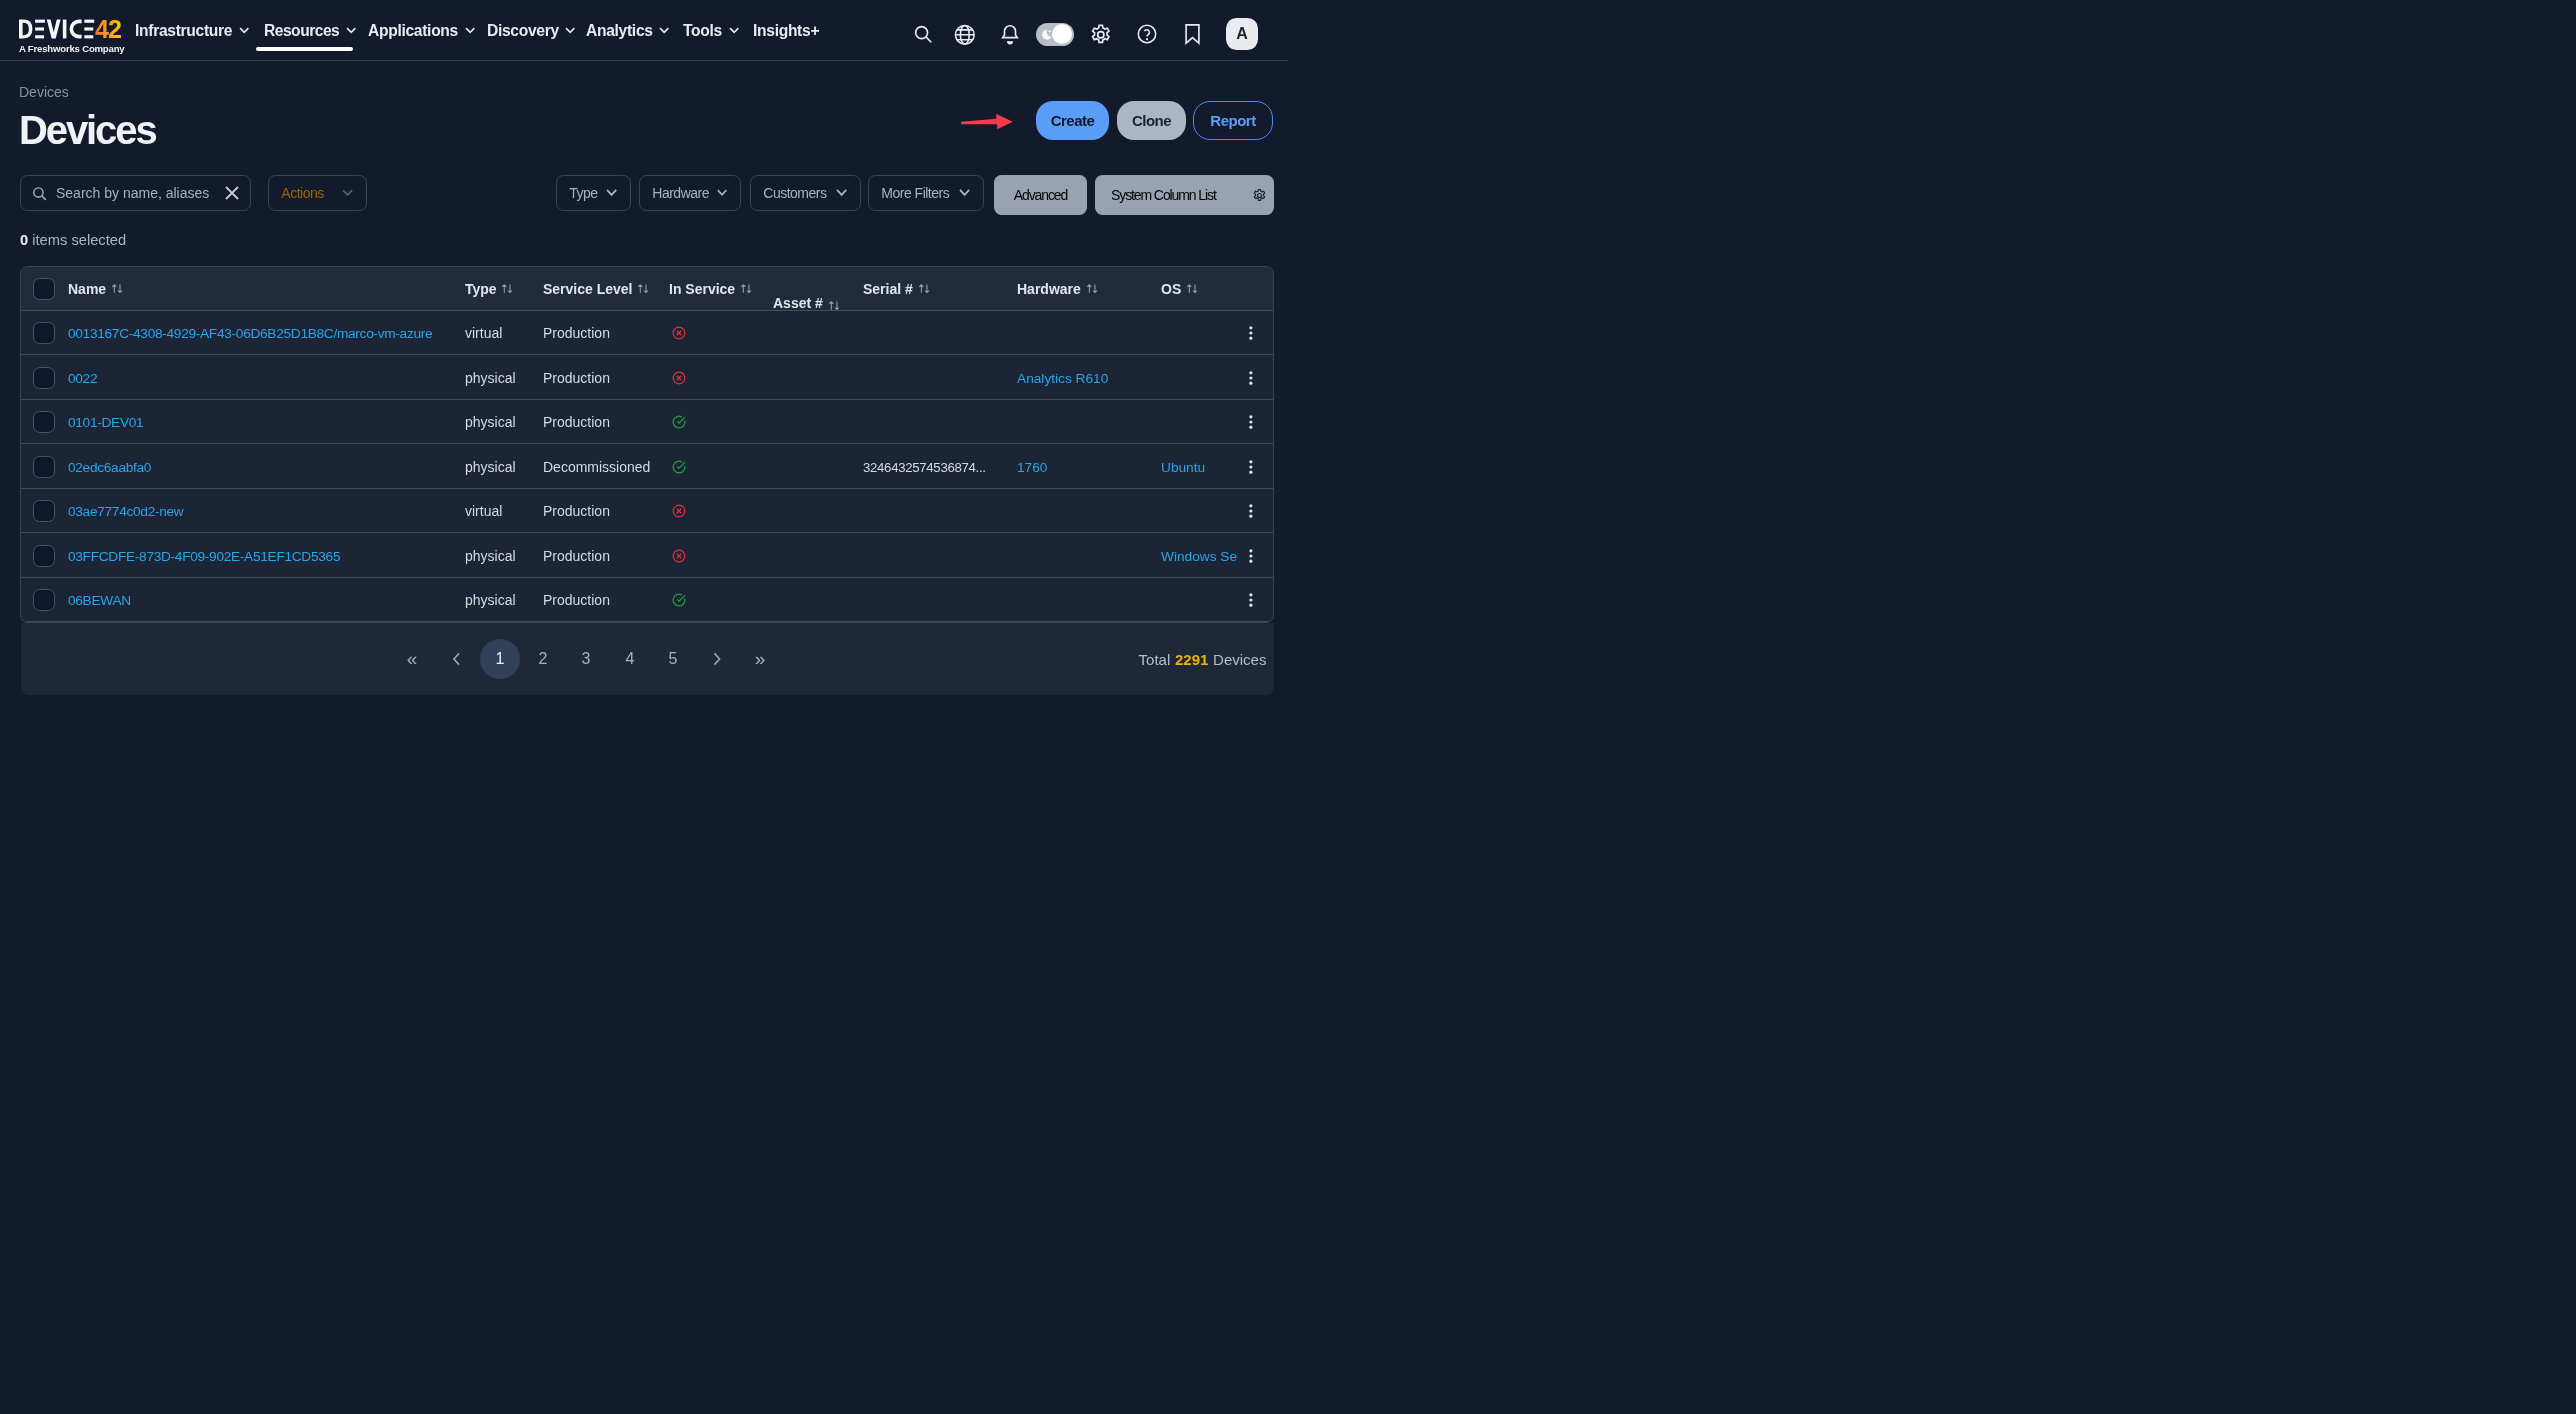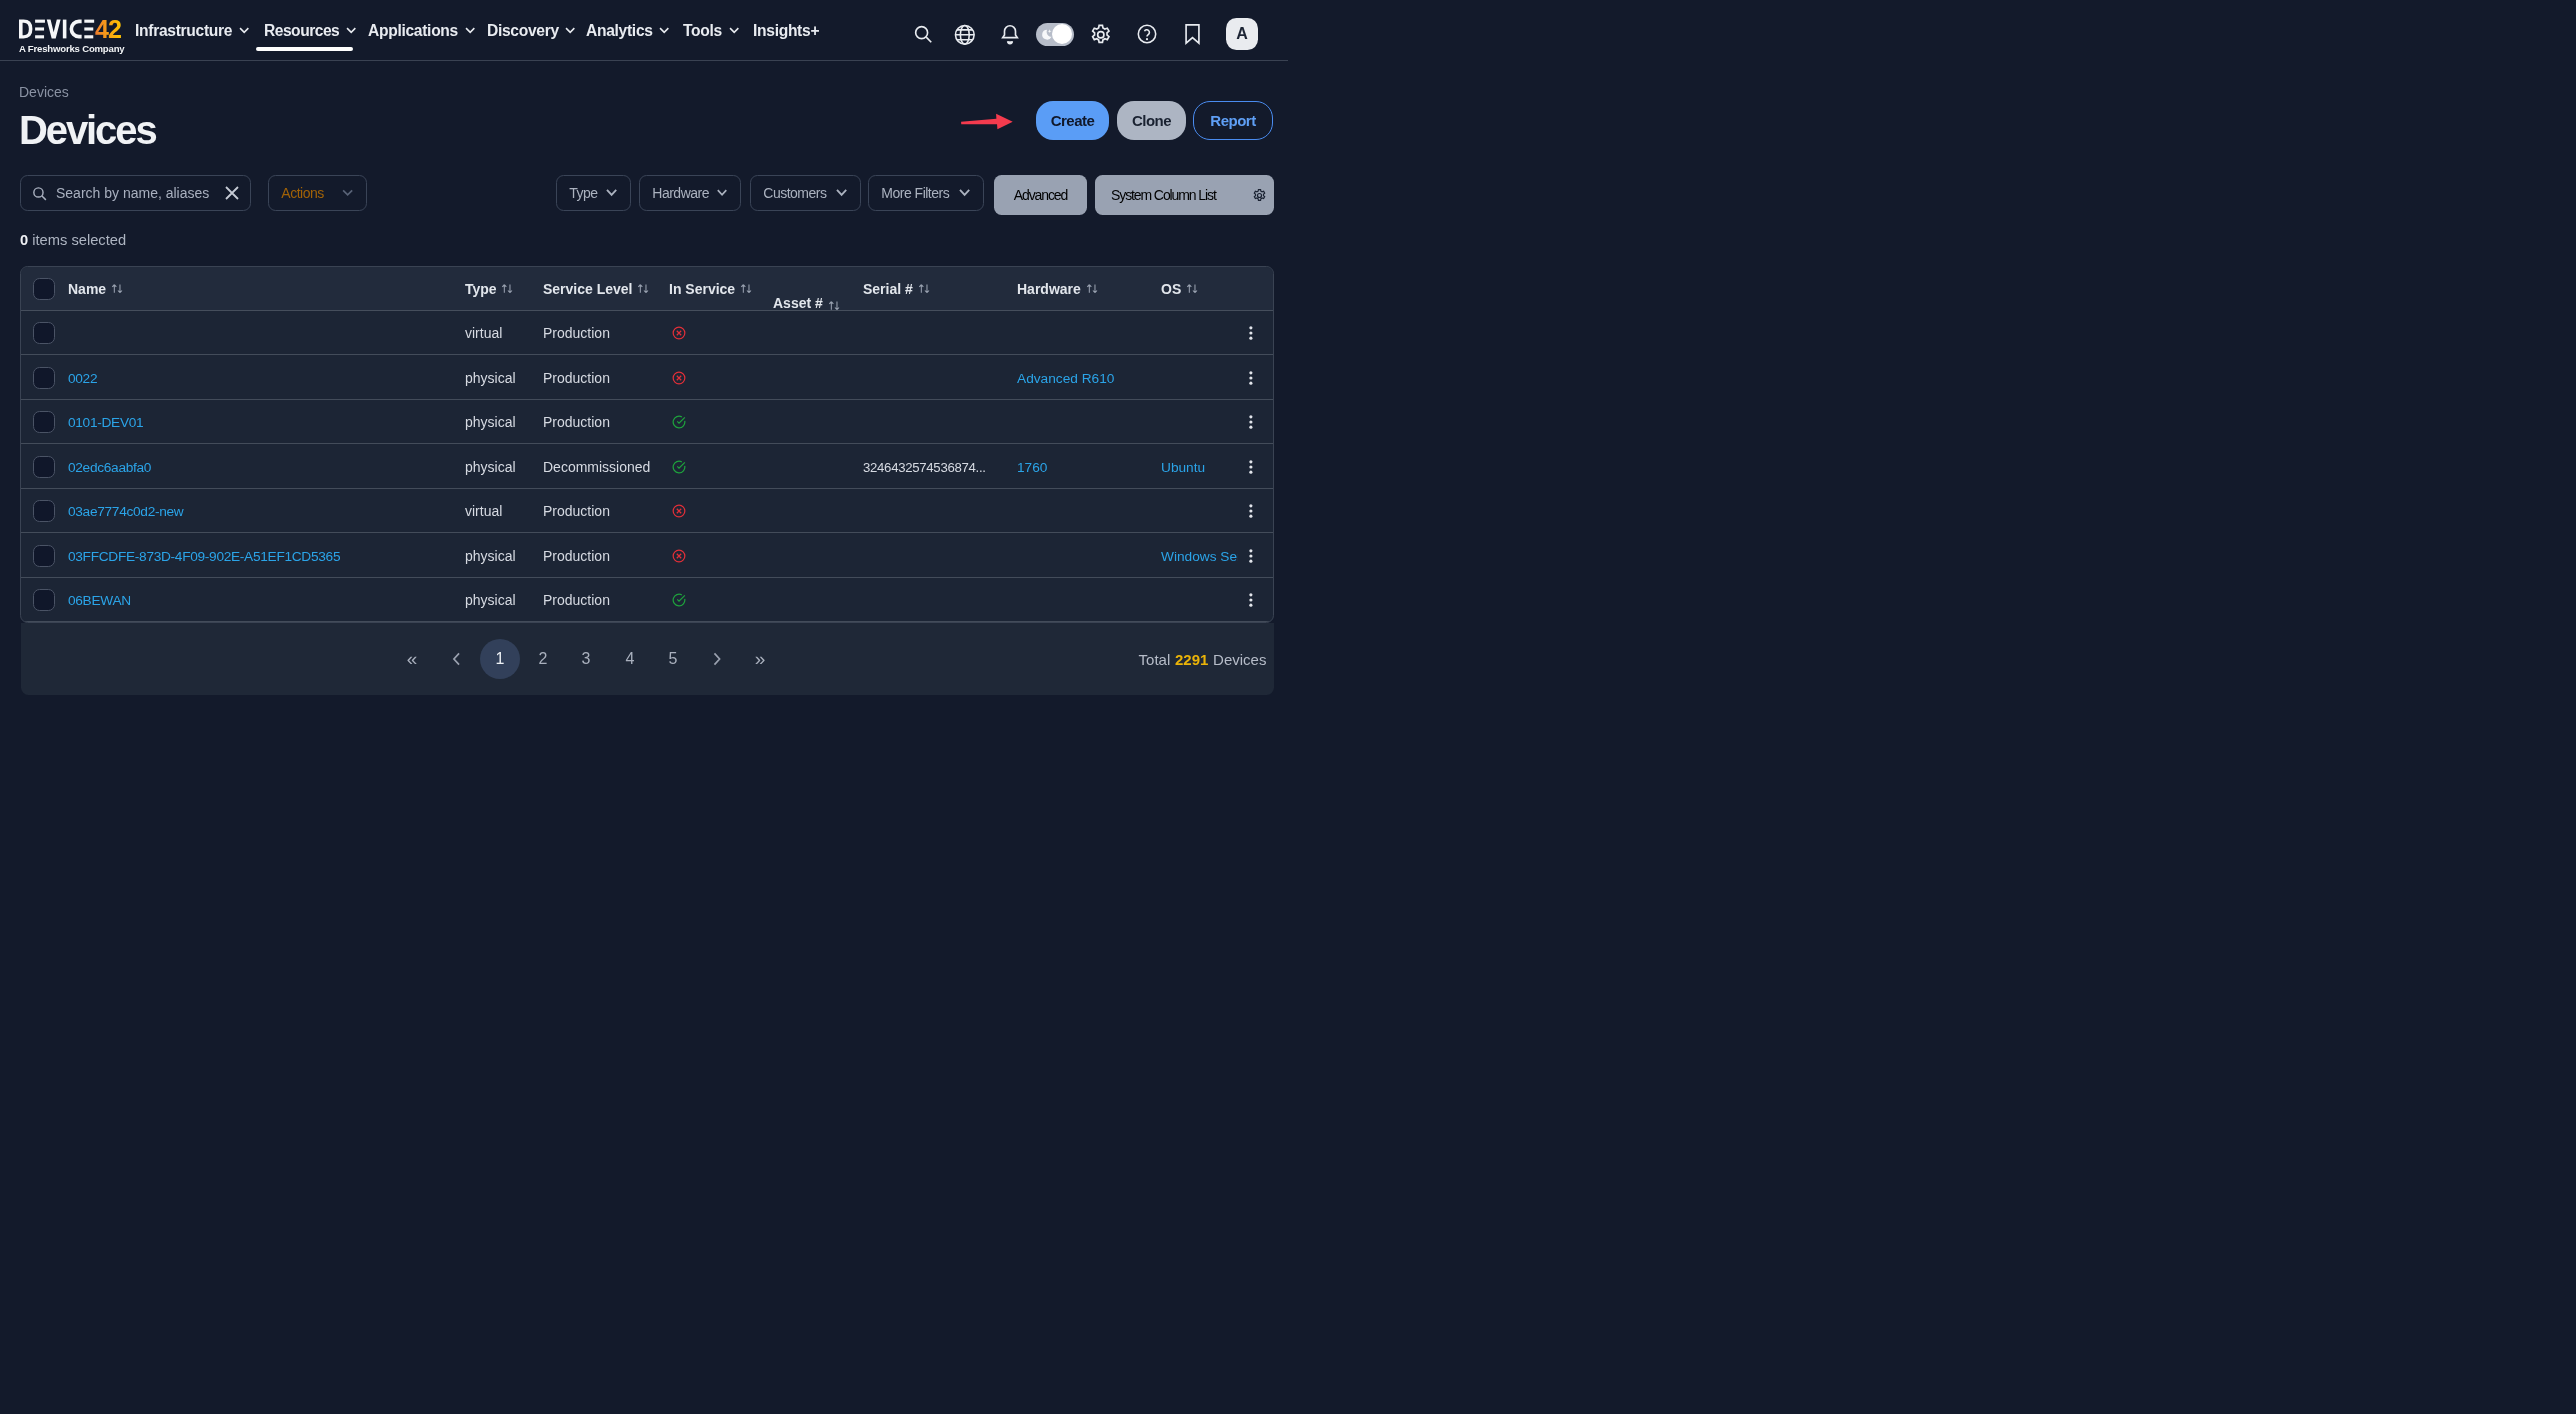--- a/index.html
+++ b/index.html
@@ -195,20 +195,23 @@
         </svg></div>
       <div class="th" style="left:996px;">Hardware <svg width="12.3" height="11.3" viewBox="0 0 15 14" fill="none" stroke="#99a1b0" stroke-width="1.3">
           <path d="M4 12 V2 M4 2 L1.5 4.7 M4 2 L6.5 4.7 M11 2 V12 M11 12 L8.5 9.3 M11 12 L13.5 9.3"></path>
         </svg></div>
       <div class="th" style="left:1140px;">OS <svg width="12.3" height="11.3" viewBox="0 0 15 14" fill="none" stroke="#99a1b0" stroke-width="1.3">
           <path d="M4 12 V2 M4 2 L1.5 4.7 M4 2 L6.5 4.7 M11 2 V12 M11 12 L8.5 9.3 M11 12 L13.5 9.3"></path>
         </svg></div>
     </div>
     <div class="row" style="top:44px;">
     <div class="cb" style="top:11.3px;"></div>
+    <div class="cell" style="left:47px;font-size:13.7px;letter-spacing:-0.3px;">
+        <a class="lnk" href="#">0013167C-4308-4929-AF43-06D6B25D1B8C/marco-vm-azure</a>
+      </div>
     <div class="cell" style="left:444px;">virtual</div>
     <div class="cell" style="left:522px;">Production</div>
     <div class="cell" style="left:651px;">
         <svg width="14" height="14" viewBox="0 0 24 24" fill="none" stroke="#e22f38" stroke-width="2.1">
           <circle cx="12" cy="12" r="10"></circle>
           <path d="M8.2 8.2 L15.8 15.8 M15.8 8.2 L8.2 15.8"></path>
         </svg>
       </div>
 
     <div class="cell" style="left:1228px;">
@@ -227,21 +230,21 @@
     <div class="cell" style="left:444px;">physical</div>
     <div class="cell" style="left:522px;">Production</div>
     <div class="cell" style="left:651px;">
         <svg width="14" height="14" viewBox="0 0 24 24" fill="none" stroke="#e22f38" stroke-width="2.1">
           <circle cx="12" cy="12" r="10"></circle>
           <path d="M8.2 8.2 L15.8 15.8 M15.8 8.2 L8.2 15.8"></path>
         </svg>
       </div>
 
     <div class="cell" style="left:996px;font-size:13.7px;">
-        <a class="lnk" href="#">Advanced R610</a>
+        <a class="lnk" href="#">Analytics R610</a>
       </div>
 
     <div class="cell" style="left:1228px;">
         <svg width="3.8" height="14" viewBox="0 0 4 15" fill="#e2e5eb">
           <circle cx="2" cy="2" r="1.7"></circle>
           <circle cx="2" cy="7.5" r="1.7"></circle>
           <circle cx="2" cy="13" r="1.7"></circle>
         </svg>
       </div>
   </div>

